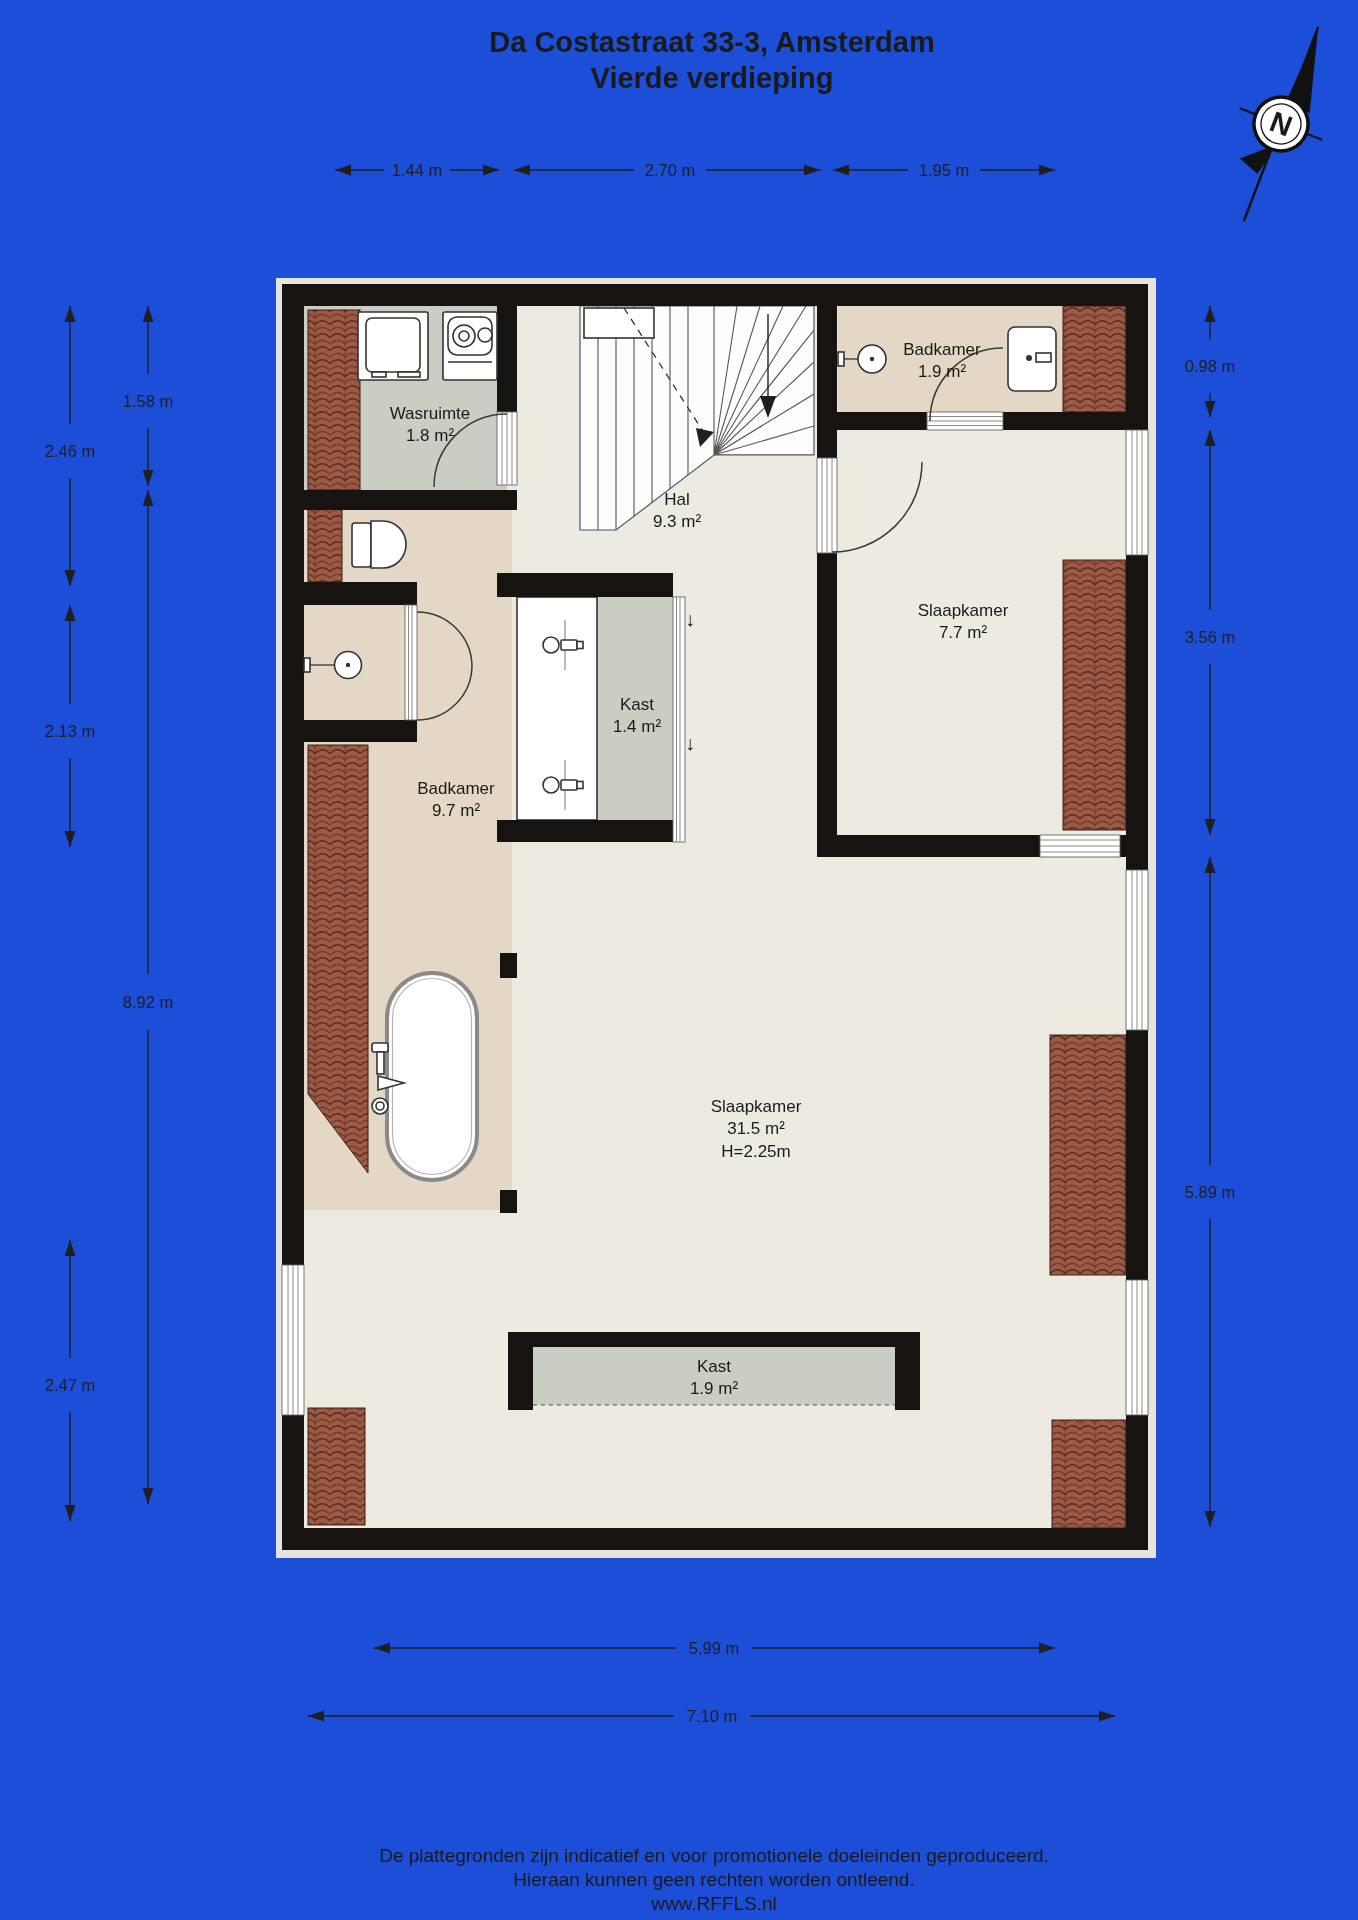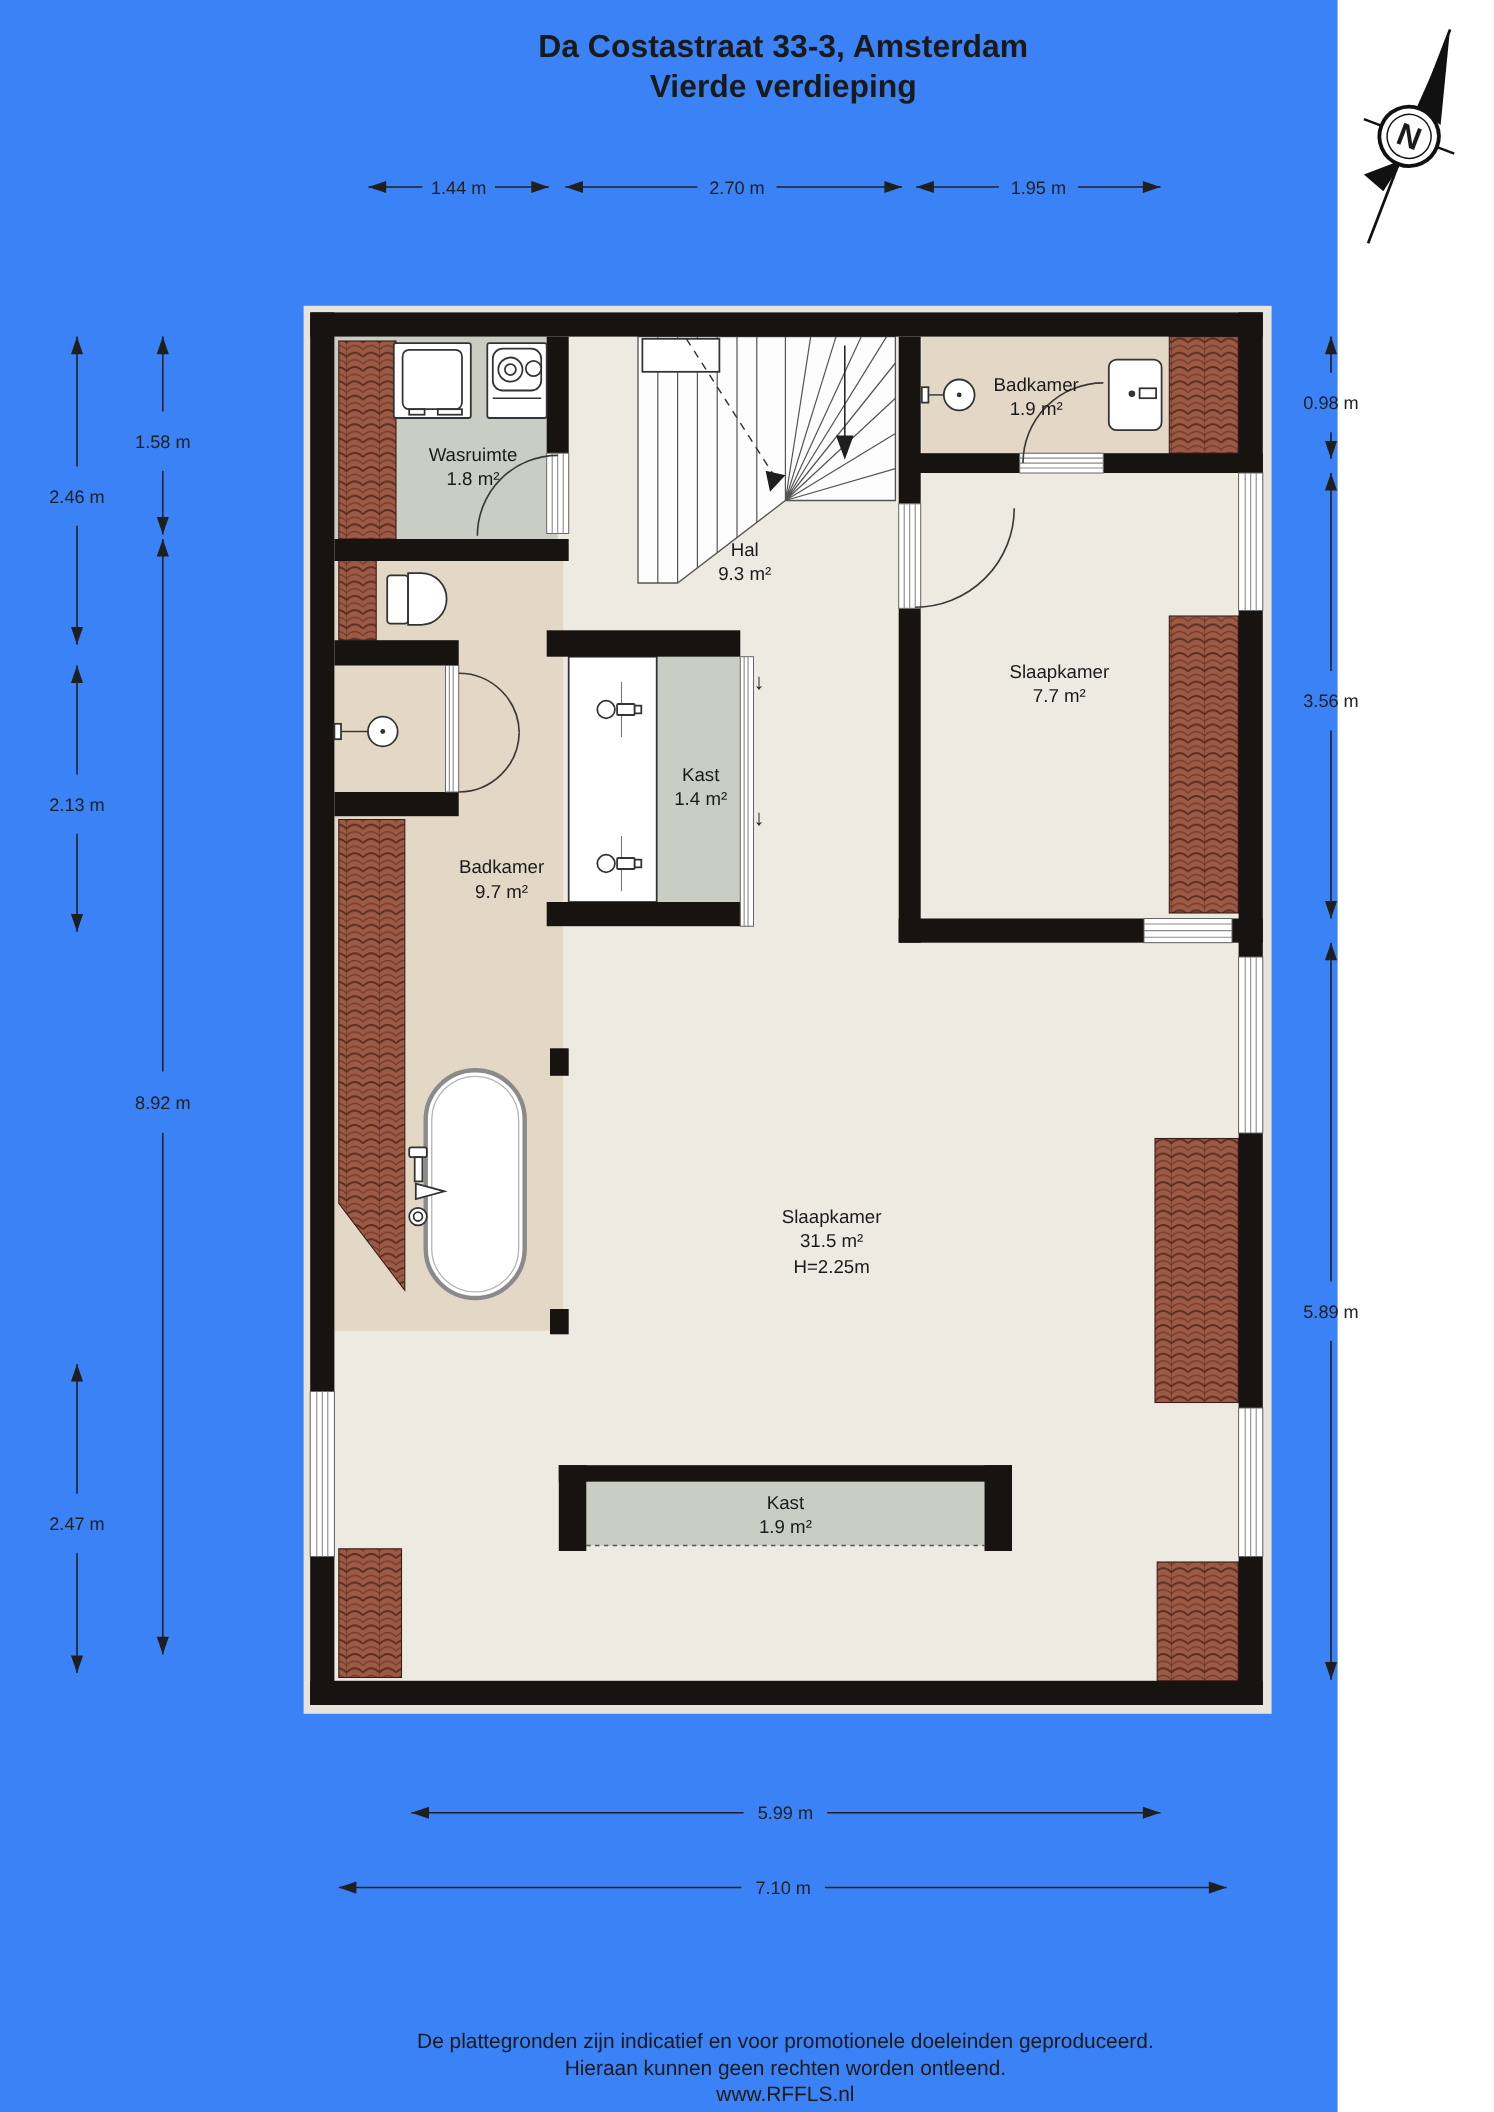--- a/index.html
+++ b/index.html
@@ -1,20 +1,20 @@
 <!DOCTYPE html>
 <html style="--wall: #171310; --floor-main: #edeae2; --floor-bath: #e3d8c5; --floor-closet: #c9cdc3; --roof-tile: #9c5a45; --roof-tile-dark: #5a2b20;"><head>
 <meta charset="utf-8">
 <style>
   :root{
     --wall:#171310; --floor-main:#edeae2; --floor-bath:#e3d8c5; --floor-closet:#c9cdc3;
     --roof-tile:#9c5a45; --roof-tile-dark:#5a2b20;
   }
   html,body{margin:0;padding:0;background:#ffffff;}
-  .canvas{width:1216px;height:1920px;position:relative;background:#3b82f6;}
+  .canvas{width:1358px;height:1920px;position:relative;background:#1d4ed8;}
   svg{display:block;font-family:"Liberation Sans",sans-serif;}
   text{font-family:"Liberation Sans",sans-serif;fill:#1a1a1a;}
   .title-text{font-size:29px;font-weight:bold;}
   .room-name,.room-sub{font-size:17px;}
   .dim-text{font-size:16.5px;fill:#1f1f1f;}
   .footer-text{font-size:19px;}
   .compass-n{font-size:29px;font-weight:bold;}
   .wall{fill:var(--wall);}
   .floor-main{fill:var(--floor-main);}
   .floor-bath{fill:var(--floor-bath);}

